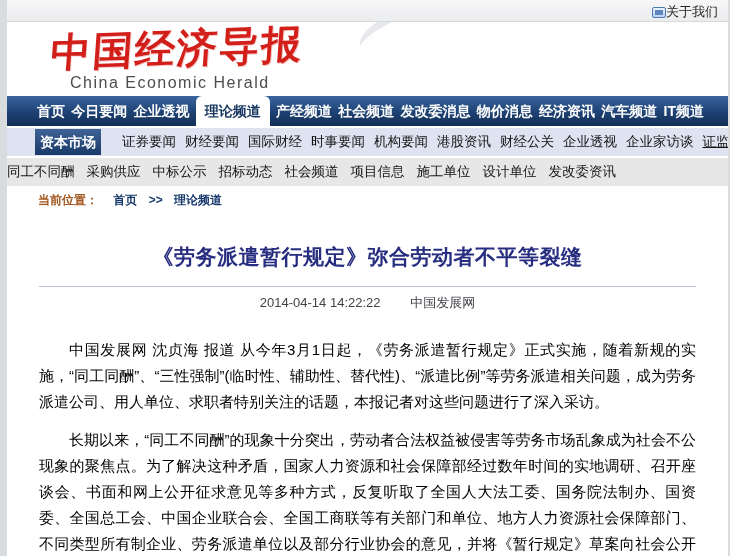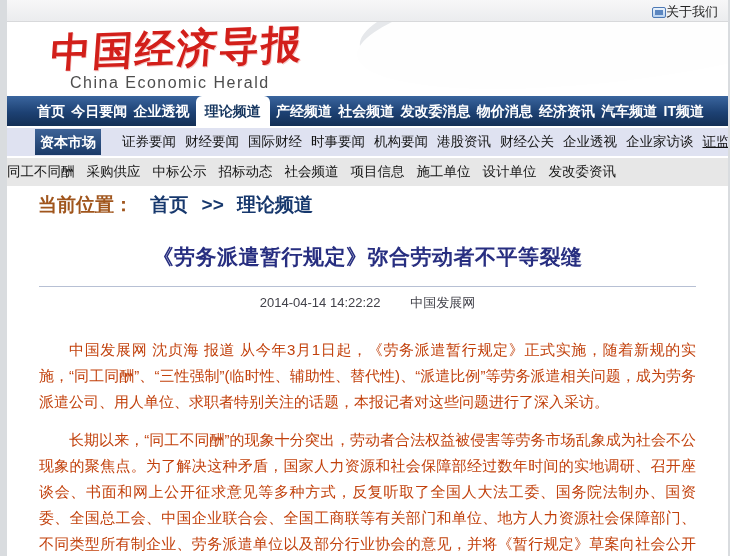--- a/index.html
+++ b/index.html
@@ -76,37 +76,37 @@
   .sn2 { background:#e7e7e7; gap:12px; }
   .snlabel {
     flex:none; width:66px; height:26px; line-height:26px; text-align:center;
     color:#fff; font-weight:bold; font-size:14px; cursor:pointer;
     background:linear-gradient(#3e6397,#1a3a68);
     margin:0 12px 0 28px;
   }
   .sni { white-space:nowrap; cursor:pointer; }
   .sni.u { text-decoration:underline; }
   
-  .breadcrumb { padding:6px 0 0 31px; font-size:19px; font-weight:bold; height:26px; }
+  .breadcrumb { padding:6px 0 0 31px; font-size:12px; font-weight:bold; height:26px; }
   .bc-prefix { color:#a0551c; }
   .bc-home, .bc-cur { color:#17386d; cursor:pointer; text-decoration:none; }
   .bc-home { margin-left:12px; }
   .bc-sep { color:#17386d; margin:0 8px; }
   
   .article { padding:0 32px; }
   .article h1 {
     margin:30px 0 14px; text-align:center;
     font-size:21px; line-height:30px; font-weight:bold;
     color:#272e80; letter-spacing:.5px;
   }
   .title-rule { height:1px; background:#b7c0d4; }
   .meta { text-align:center; font-size:13px; color:#42424a; padding:7px 0; }
   .meta .src { margin-left:26px; }
   .article p {
-    font-size:15px; line-height:26px; color:#c2410c;
+    font-size:15px; line-height:26px; color:#000000;
     text-align:justify; text-indent:2em; margin:18px 0 0;
   }
   .article p + p { margin-top:12px; }
 </style>
 </head>
 <body>
 
 <div class="page">
 
   <div class="topbar">

